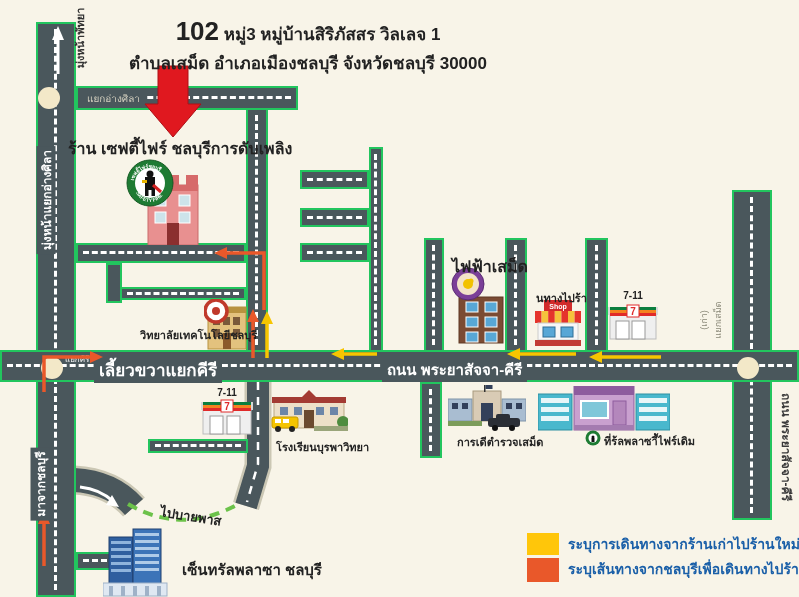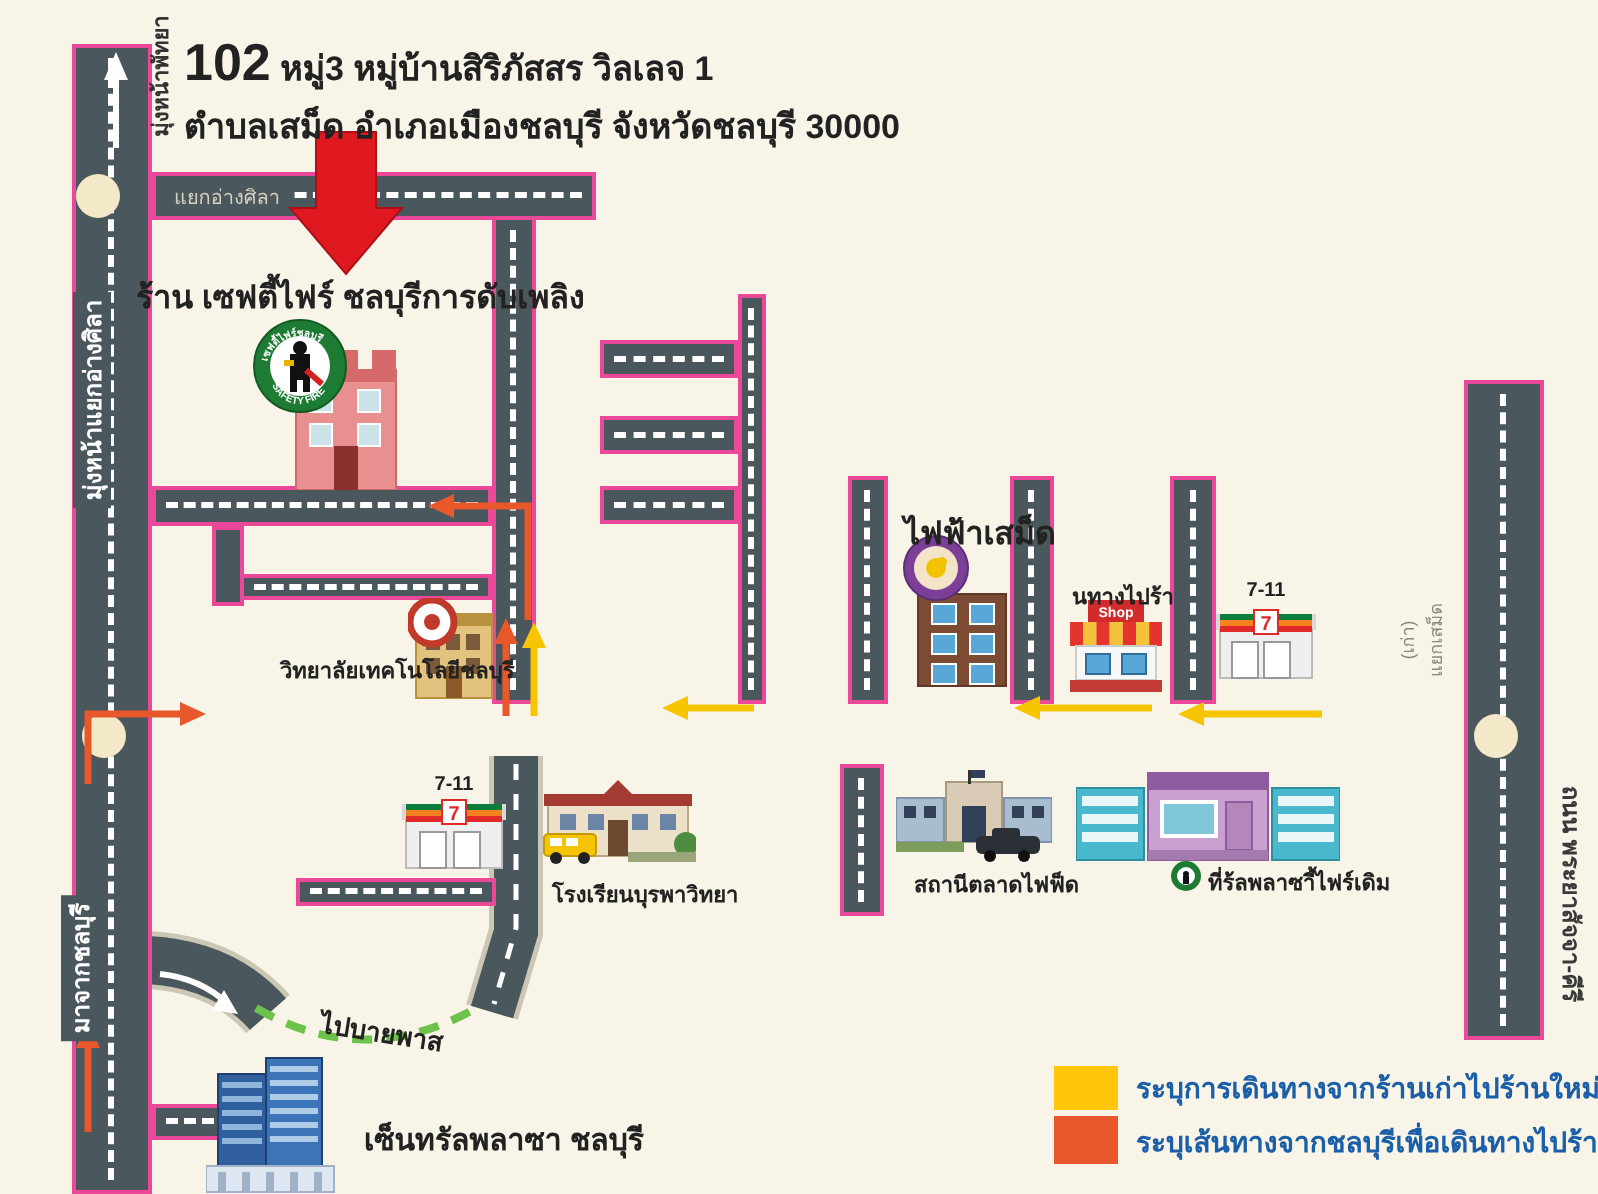--- a/index.html
+++ b/index.html
@@ -1,27 +1,27 @@
 <!DOCTYPE html>
 <html><head>
 <meta charset="utf-8">
 <style>
   html,body{margin:0;padding:0;background:#ddd;}
   .stage{position:relative;width:799px;height:597px;background:#F8F4E8;overflow:hidden;
          font-family:"Liberation Sans","DejaVu Sans",sans-serif;}
-  .road{position:absolute;background:#4A575C;border:2px solid #ec4899;box-sizing:border-box;}
+  .road{position:absolute;background:#4A575C;border:2px solid #22c55e;box-sizing:border-box;}
   .clh{position:absolute;left:5px;right:5px;top:50%;margin-top:-2px;border-top:3px dashed #fff;}
   .clv{position:absolute;top:5px;bottom:5px;left:50%;margin-left:-2px;border-left:3px dashed #fff;}
   .junction{position:absolute;width:22px;height:22px;border-radius:50%;background:#F3E8C8;z-index:6;}
   .lbl{position:absolute;color:#222;font-weight:bold;white-space:nowrap;z-index:10;}
   .onroad{position:absolute;color:#fff;font-weight:bold;white-space:nowrap;background:#4A575C;padding:0 5px;z-index:4;}
   .rot{position:absolute;white-space:nowrap;z-index:10;font-weight:bold;}
   .svgabs{position:absolute;left:0;top:0;z-index:7;pointer-events:none;}
   .bldg{position:absolute;z-index:5;}
-  .legend-row{position:absolute;display:flex;align-items:flex-end;gap:9px;z-index:10;}
+  .legend-row{position:absolute;display:flex;align-items:flex-start;gap:9px;z-index:10;}
   .sw{width:32px;height:22px;display:inline-block;}
 </style>
 </head>
 <body>
 
 <div class="stage">
 
   <svg class="svgabs" width="799" height="597" style="z-index:1">
     <path d="M258,378 L258,466 L246,506" stroke="#CBC7B4" stroke-width="27" fill="none"></path>
     <path d="M258,378 L258,466 L246,506" stroke="#4A575C" stroke-width="22" fill="none"></path>
@@ -74,20 +74,26 @@
   <div class="road" style="left:420px;top:382px;width:22px;height:76px;z-index:2">
       <div class="clv"></div>
     </div>
   <div class="road" style="left:148px;top:439px;width:100px;height:14px;z-index:2">
       <div class="clh"></div>
     </div>
   <div class="road" style="left:76px;top:552px;width:38px;height:18px;z-index:2">
       <div class="clh"></div>
     </div>
 
+  <div class="road" style="left:0px;top:350px;width:799px;height:32px;z-index:3">
+    <div class="clh"></div>
+    <span class="onroad" style="left:58px;top:1px;font-size:8px;font-weight:normal;background:transparent">แยกคีรี</span>
+    <span class="onroad" style="left:92px;top:4px;font-size:17px">เลี้ยวขวาแยกคีรี</span>
+    <span class="onroad" style="left:380px;top:6px;font-size:15px">ถนน พระยาสัจจา-คีรี</span>
+  </div>
 
   <div class="junction" style="left:38px;top:87px"></div>
   <div class="junction" style="left:41px;top:357px"></div>
   <div class="junction" style="left:737px;top:357px"></div>
 
   <svg class="bldg" style="left:147px;top:175px" width="52" height="70">
     <rect x="1" y="10" width="50" height="60" fill="#E89090" stroke="#C96B6B"></rect>
     <rect x="1" y="0" width="12" height="10" fill="#D66A6A"></rect>
       <rect x="20" y="0" width="12" height="10" fill="#D66A6A"></rect>
       <rect x="39" y="0" width="12" height="10" fill="#D66A6A"></rect>
@@ -290,33 +296,33 @@
     <line x1="377" y1="354" x2="341" y2="354" stroke="#F7C500" stroke-width="3.5"></line>
     <polygon points="331,354 344,348 344,360" fill="#F7C500"></polygon>
     <line x1="576" y1="354" x2="517" y2="354" stroke="#F7C500" stroke-width="3.5"></line>
     <polygon points="507,354 520,348 520,360" fill="#F7C500"></polygon>
     <line x1="661" y1="357" x2="599" y2="357" stroke="#F7C500" stroke-width="3.5"></line>
     <polygon points="589,357 602,351 602,363" fill="#F7C500"></polygon>
 
     <path d="M128,504 Q183,536 240,503" stroke="#6CC24A" stroke-width="4" stroke-dasharray="10 7" fill="none"></path>
   </svg>
 
-  <div class="lbl" style="left:92px;top:16px;width:400px;font-size:17px">
+  <div class="lbl" style="left:108px;top:16px;width:400px;text-align:center;font-size:17px">
     <div><span style="font-size:26px">102</span> <span>หมู่3 หมู่บ้านสิริภัสสร วิลเลจ 1</span></div>
     <div style="margin-top:2px">ตำบลเสม็ด อำเภอเมืองชลบุรี จังหวัดชลบุรี 30000</div>
   </div>
 
   <div class="lbl" style="left:140px;top:326px;font-size:11px">วิทยาลัยเทคโนโลยีชลบุรี</div>
   <div class="lbl" style="left:68px;top:136px;font-size:16px">ร้าน เซฟตี้ไฟร์ ชลบุรีการดับเพลิง</div>
   <div class="lbl" style="left:452px;top:254px;font-size:16px">ไฟฟ้าเสม็ด</div>
   <div class="lbl" style="left:536px;top:289px;font-size:11px">นทางไปร้า</div>
   <div class="lbl" style="left:608px;top:290px;width:50px;text-align:center;font-size:10px">7-11</div>
   <div class="lbl" style="left:201px;top:387px;width:52px;text-align:center;font-size:10px">7-11</div>
   <div class="lbl" style="left:276px;top:438px;font-size:11px">โรงเรียนบุรพาวิทยา</div>
-  <div class="lbl" style="left:457px;top:433px;font-size:11px">สถานีตลาดไฟฟ็ด</div>
+  <div class="lbl" style="left:457px;top:433px;font-size:11px">การเดีตำรวจเสม็ด</div>
   <div class="lbl" style="left:604px;top:432px;font-size:11px">ที่ร้ลพลาซาี้ไฟร์เดิม</div>
   <div class="lbl" style="left:182px;top:558px;font-size:15px">เซ็นทรัลพลาซา ชลบุรี</div>
   <div class="lbl" style="left:160px;top:506px;font-size:13px;transform:rotate(9deg)">ไปบายพาส</div>
 
   <div class="rot" style="left:80px;top:38px;transform:translate(-50%,-50%) rotate(-90deg);font-size:11px;color:#333">มุ่งหน้าพัทยา</div>
   <div class="rot" style="left:46px;top:200px;transform:translate(-50%,-50%) rotate(-90deg);font-size:12px;color:#fff;background:#4A575C;padding:0 4px">มุ่งหน้าแยกอ่างศิลา</div>
   <div class="rot" style="left:40px;top:484px;transform:translate(-50%,-50%) rotate(-90deg);font-size:12px;color:#fff;background:#4A575C;padding:0 4px">มาจากชลบุรี</div>
   <div class="rot" style="left:718px;top:320px;transform:translate(-50%,-50%) rotate(-90deg);font-size:9px;color:#8A8878;font-weight:normal">แยกเสม็ด</div>
   <div class="rot" style="left:704px;top:320px;transform:translate(-50%,-50%) rotate(-90deg);font-size:9px;color:#8A8878;font-weight:normal">(เก่า)</div>
   <div class="rot" style="left:786px;top:447px;transform:translate(-50%,-50%) rotate(90deg);font-size:12px;color:#3A3A3A">ถนน พระยาสัจจา-คีรี</div>

